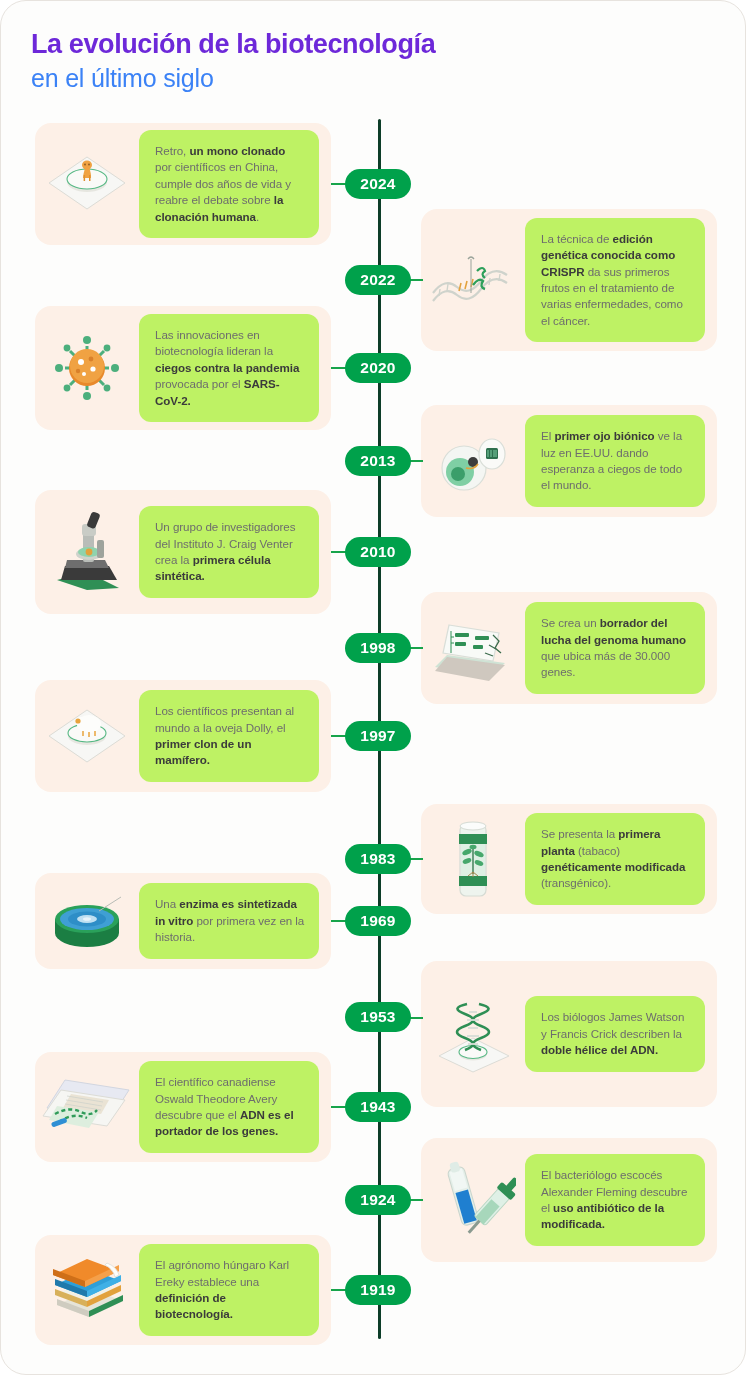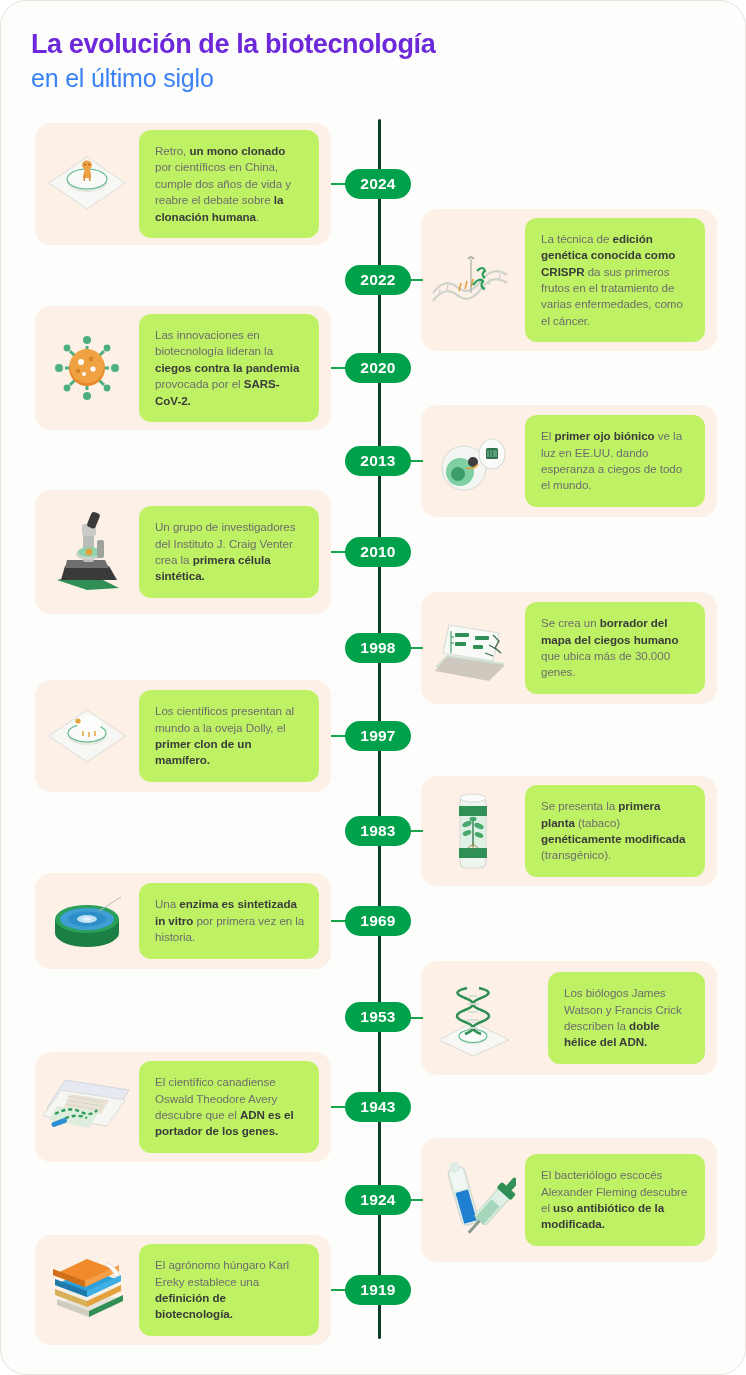--- a/index.html
+++ b/index.html
@@ -293,21 +293,21 @@
     <g stroke="#3a6b4c" stroke-width="1.3" fill="none">
       <path d="M66 24 l6 6 l-4 7 l6 5"></path>
       <path d="M62 34 l7 4"></path>
                 <path d="M58 42 l8 3"></path>
     </g>
     <polygon points="20,44 78,52 62,66 8,56" fill="#cfe3d5"></polygon>
     <polygon points="20,46 78,54 62,70 8,60" fill="#cfc8bf"></polygon>
   </svg>
           </div>
           <div class="bubble">
-            <p>Se crea un <b>borrador del mapa del ciegos humano</b> que ubica más de 30.000 genes.</p>
+            <p>Se crea un <b>borrador del lucha del genoma humano</b> que ubica más de 30.000 genes.</p>
           </div>
         </div>
         <div class="connector" style="top: 55px;"></div>
         <div class="year" style="top: 41px;">1998</div>
       </div>
       <div class="row left" style="top: 679px; height: 112px;">
         <div class="card" style="height: 112px;">
           <div class="illus">
             <svg class="art" width="84" height="72" viewBox="0 0 84 72">
     <polygon points="42,10 80,36 42,62 4,36" fill="#f7f7f5" stroke="#dcdcd6" stroke-width="1"></polygon>
@@ -323,21 +323,21 @@
     </g>
   </svg>
           </div>
           <div class="bubble">
             <p>Los científicos presentan al mundo a la oveja Dolly, el <b>primer clon de un mamífero.</b></p>
           </div>
         </div>
         <div class="connector" style="top: 55px;"></div>
         <div class="year" style="top: 41px;">1997</div>
       </div>
-      <div class="row right" style="top: 775px; height: 110px;">
+      <div class="row right" style="top: 803px; height: 110px;">
         <div class="card" style="height: 110px;">
           <div class="illus">
             <svg class="art" width="58" height="86" viewBox="0 0 58 86">
     <rect x="16" y="8" width="26" height="72" rx="6" fill="#eef4ee" stroke="#d5dbd4" stroke-width="1.2"></rect>
     <ellipse cx="29" cy="10" rx="13" ry="4" fill="#fbfcfb" stroke="#d5dbd4" stroke-width="1"></ellipse>
     <rect x="15" y="18" width="28" height="10" fill="#2f8f55"></rect>
     <rect x="15" y="60" width="28" height="10" fill="#2f8f55"></rect>
     <rect x="17" y="28" width="24" height="32" fill="#dff0e4"></rect>
     <line x1="29" y1="30" x2="29" y2="58" stroke="#3a7a52" stroke-width="1.4"></line>
     <g fill="#47a86c">
@@ -376,21 +376,21 @@
   </svg>
           </div>
           <div class="bubble">
             <p>Una <b>enzima es sintetizada in vitro</b> por primera vez en la historia.</p>
           </div>
         </div>
         <div class="connector" style="top: 47px;"></div>
         <div class="year" style="top: 33px;">1969</div>
       </div>
       <div class="row right" style="top: 960px; height: 114px;">
-        <div class="card" style="height: 114px; gap: 23px;">
+        <div class="card" style="height: 146px;">
           <div class="illus">
             <svg class="art" width="84" height="84" viewBox="0 0 84 84">
     <polygon points="42,46 78,64 42,80 8,64" fill="#f7f7f5" stroke="#dcdcd6" stroke-width="1"></polygon>
     <ellipse cx="42" cy="62" rx="14" ry="6.5" fill="#e6e6e0"></ellipse>
     <ellipse cx="42" cy="60" rx="14" ry="6.5" fill="#fafaf8" stroke="#56b884" stroke-width="1.1"></ellipse>
     <g stroke="#2f8f55" stroke-width="2.6" fill="none">
       <path d="M34 58 q16-6 0-12 q-16-6 0-12 q16-6 0-12 q-16-6 2-10"></path>
       <path d="M50 58 q-16-6 0-12 q16-6 0-12 q-16-6 0-12 q16-6 -2-10"></path>
     </g>
     <g stroke="#d7ddd6" stroke-width="1.8">

